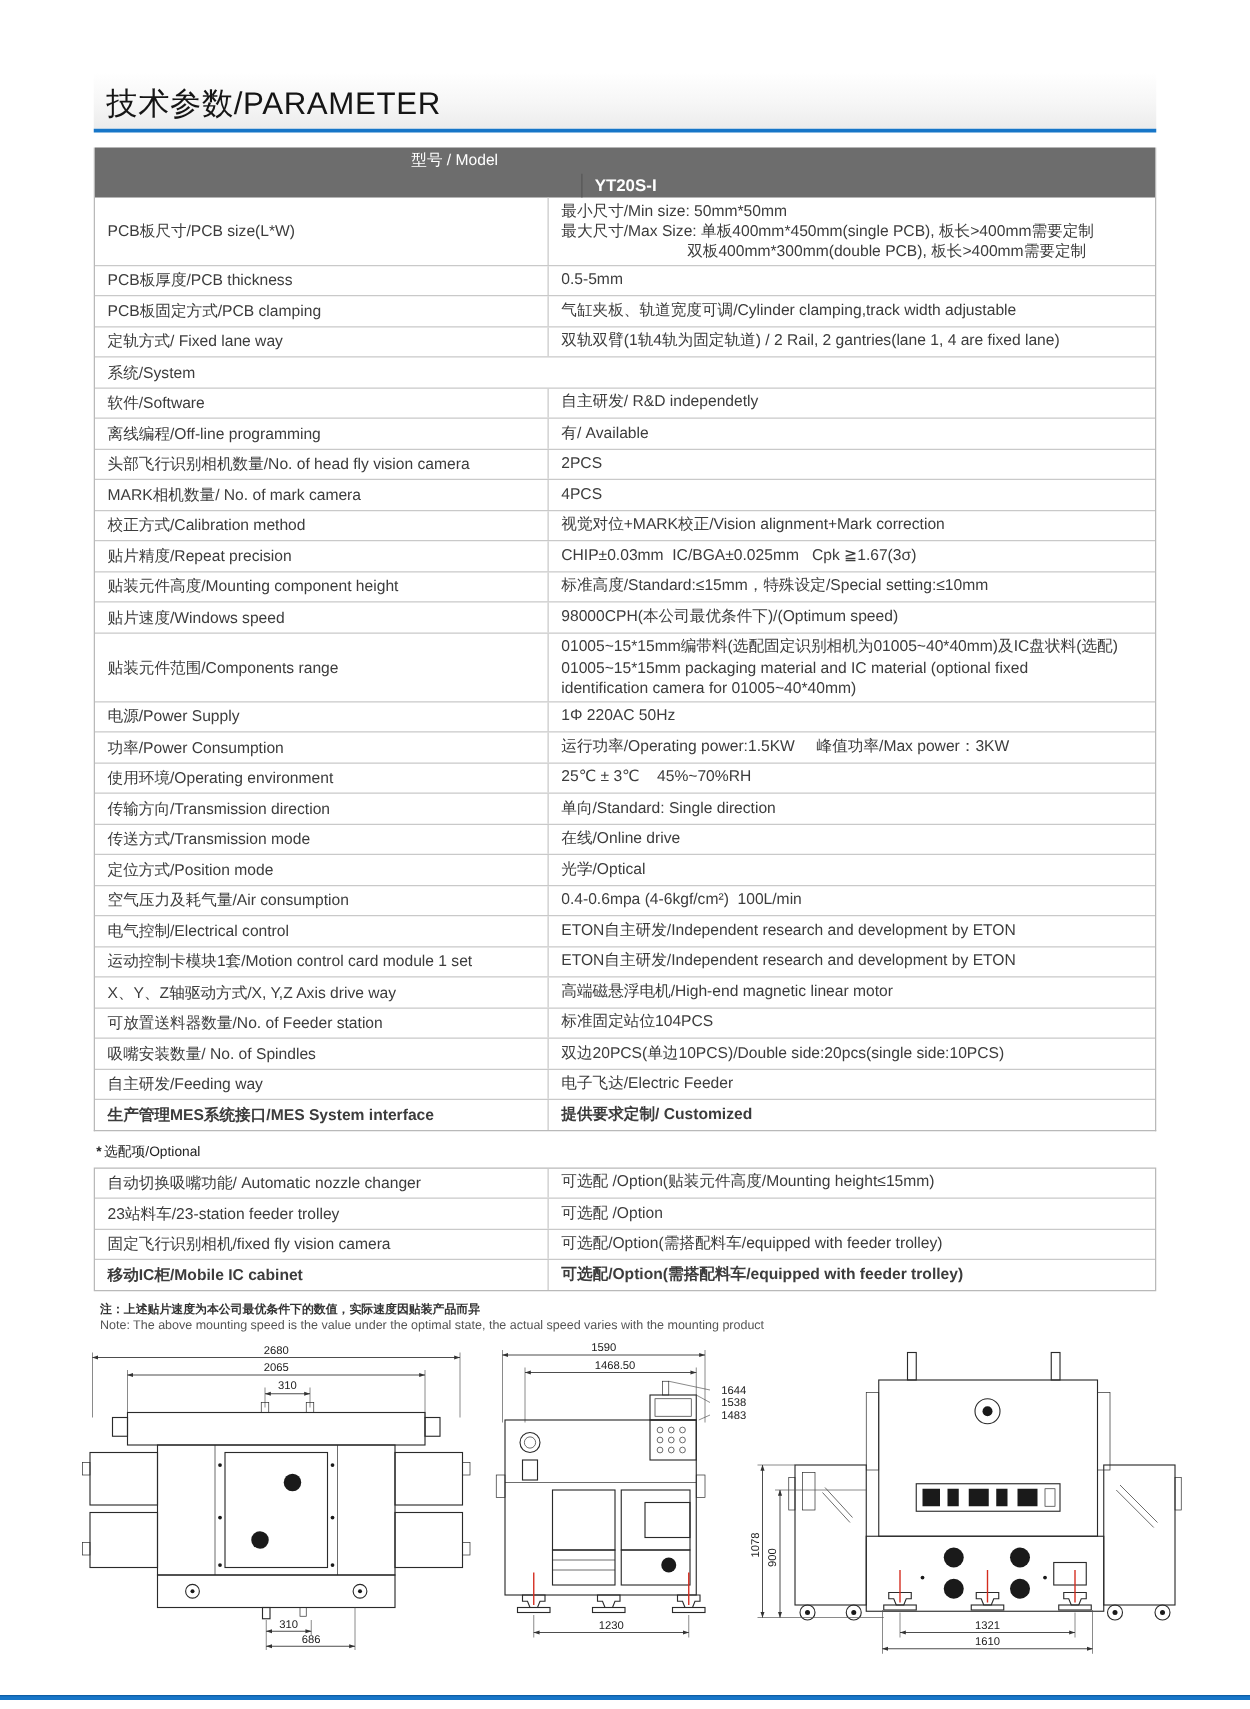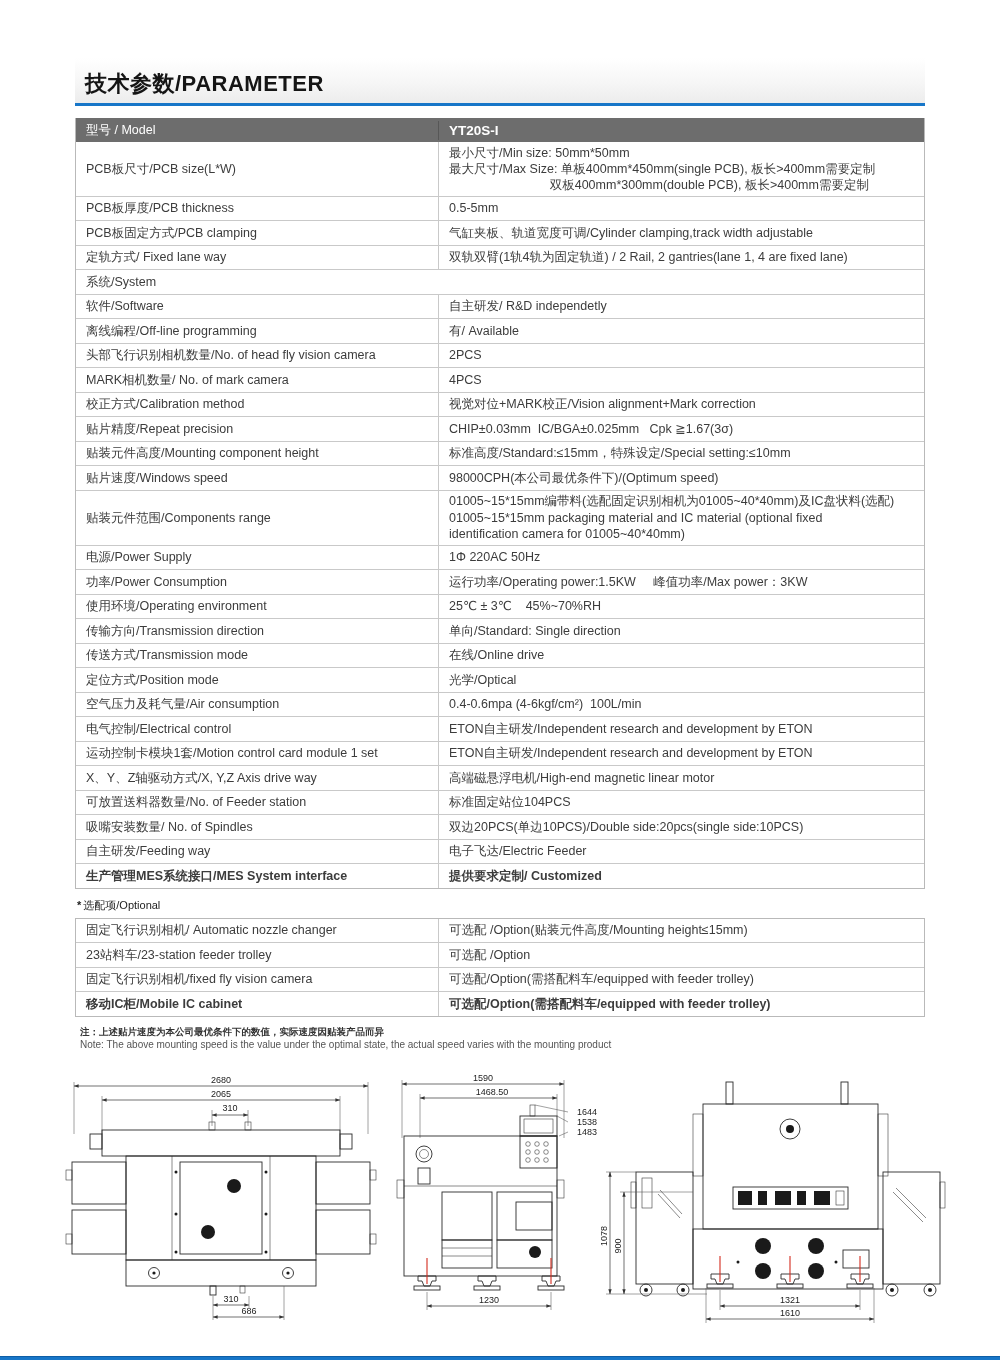--- a/index.html
+++ b/index.html
@@ -4,35 +4,35 @@
 <style>
   html,body{margin:0;padding:0;background:#ffffff;}
   #page{position:relative;width:1000px;height:1367px;background:#fff;overflow:hidden;
         font-family:"Liberation Sans","DejaVu Sans",sans-serif;color:#3c3c3c;}
 
   
   .band{position:absolute;left:75px;width:850px;height:45px;
         background:linear-gradient(180deg,#ffffff 0%,#f6f6f6 55%,#ececec 100%);
         border-bottom:3px solid #1776c8;}
   .band .band-title{position:absolute;left:10px;bottom:4px;margin:0;
-        font-size:22px;font-weight:bold;color:#151515;letter-spacing:.5px;}
+        font-size:25px;font-weight:normal;color:#151515;letter-spacing:.5px;}
 
   
   .tablewrap{position:absolute;left:75px;top:118px;width:850px;}
   .spec-table{width:850px;border:1px solid #b9b9b9;border-top:none;box-sizing:border-box;}
-  .spec-header{display:flex;background:#6d6d6d;color:#fff;min-height:24px;align-items:center;}
+  .spec-header{display:flex;background:#6d6d6d;color:#fff;min-height:24px;align-items:center;flex-direction:column;}
   .spec-header .hl{width:362px;padding:2px 10px;box-sizing:border-box;font-size:12.5px;}
   .spec-header .hv{flex:1;padding:2px 10px;box-sizing:border-box;font-size:13.5px;font-weight:bold;
         border-left:1px solid #575757;}
   .spec-row{display:flex;border-bottom:1px solid #c9c9c9;min-height:23.5px;align-items:center;}
   .spec-row:last-child{border-bottom:none;font-weight:bold;}
   .cell{padding:2.5px 10px;box-sizing:border-box;font-size:12.5px;line-height:1.3;
         white-space:pre-wrap;}
   .cell.lbl{width:362px;align-self:center;}
-  .cell.val{flex:1;border-left:1px solid #c9c9c9;align-self:stretch;display:flex;align-items:center;}
+  .cell.val{flex:1;border-left:1px solid #c9c9c9;align-self:stretch;display:flex;align-items:flex-start;}
   .cell.val>span{display:block;}
 
   
   .opt-title{margin:9px 0 5px 2px;font-size:11px;font-weight:normal;color:#222;}
   .opt-title .star{font-weight:bold;margin-right:2px;}
   .opt-table{border-top:1px solid #b9b9b9;}
 
   
   .notes{margin-top:8px;padding-left:5px;}
   .note-zh{font-size:9.5px;color:#333;font-weight:600;line-height:1.45;}
@@ -185,21 +185,21 @@
         </div>
     </div>
 
     <h3 class="opt-title">
       <span class="star">*</span><span>选配项/Optional</span>
     </h3>
 
     <div class="spec-table opt-table">
       <div>
           <div class="spec-row">
-            <div class="cell lbl">固定飞行识别相机/ Automatic nozzle changer</div>
+            <div class="cell lbl">自动切换吸嘴功能/ Automatic nozzle changer</div>
             <div class="cell val"><span>可选配 /Option(贴装元件高度/Mounting height≤15mm)</span></div>
           </div>
           <div class="spec-row">
             <div class="cell lbl">23站料车/23-station feeder trolley</div>
             <div class="cell val"><span>可选配 /Option</span></div>
           </div>
           <div class="spec-row">
             <div class="cell lbl">固定飞行识别相机/fixed fly vision camera</div>
             <div class="cell val"><span>可选配/Option(需搭配料车/equipped with feeder trolley)</span></div>
           </div>

